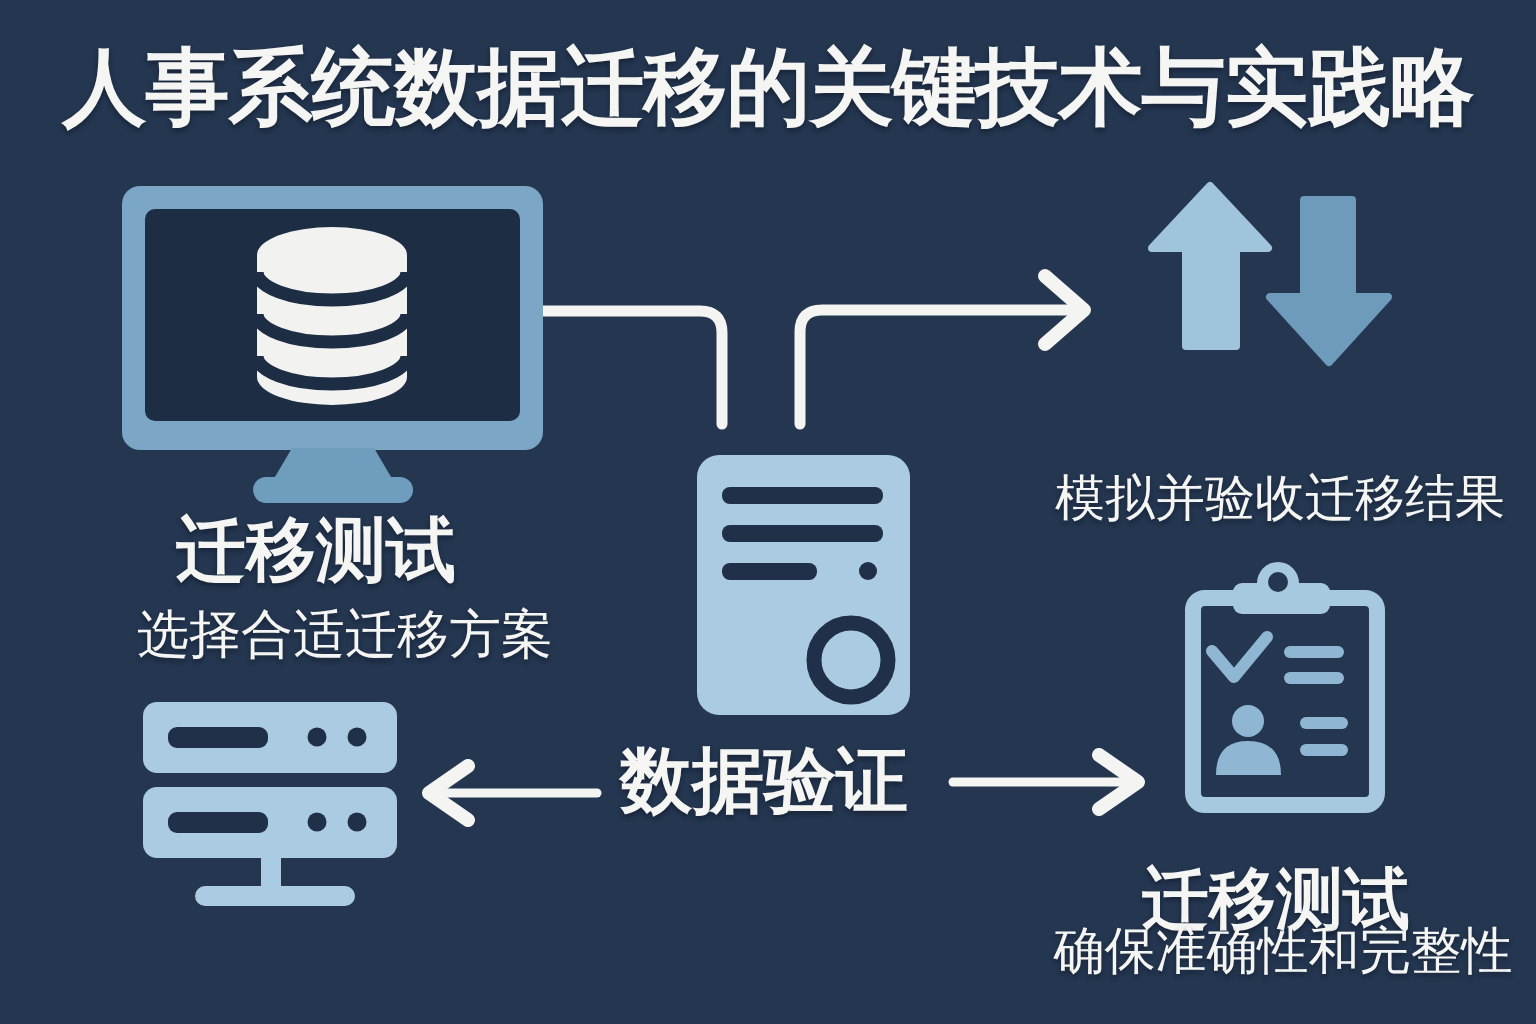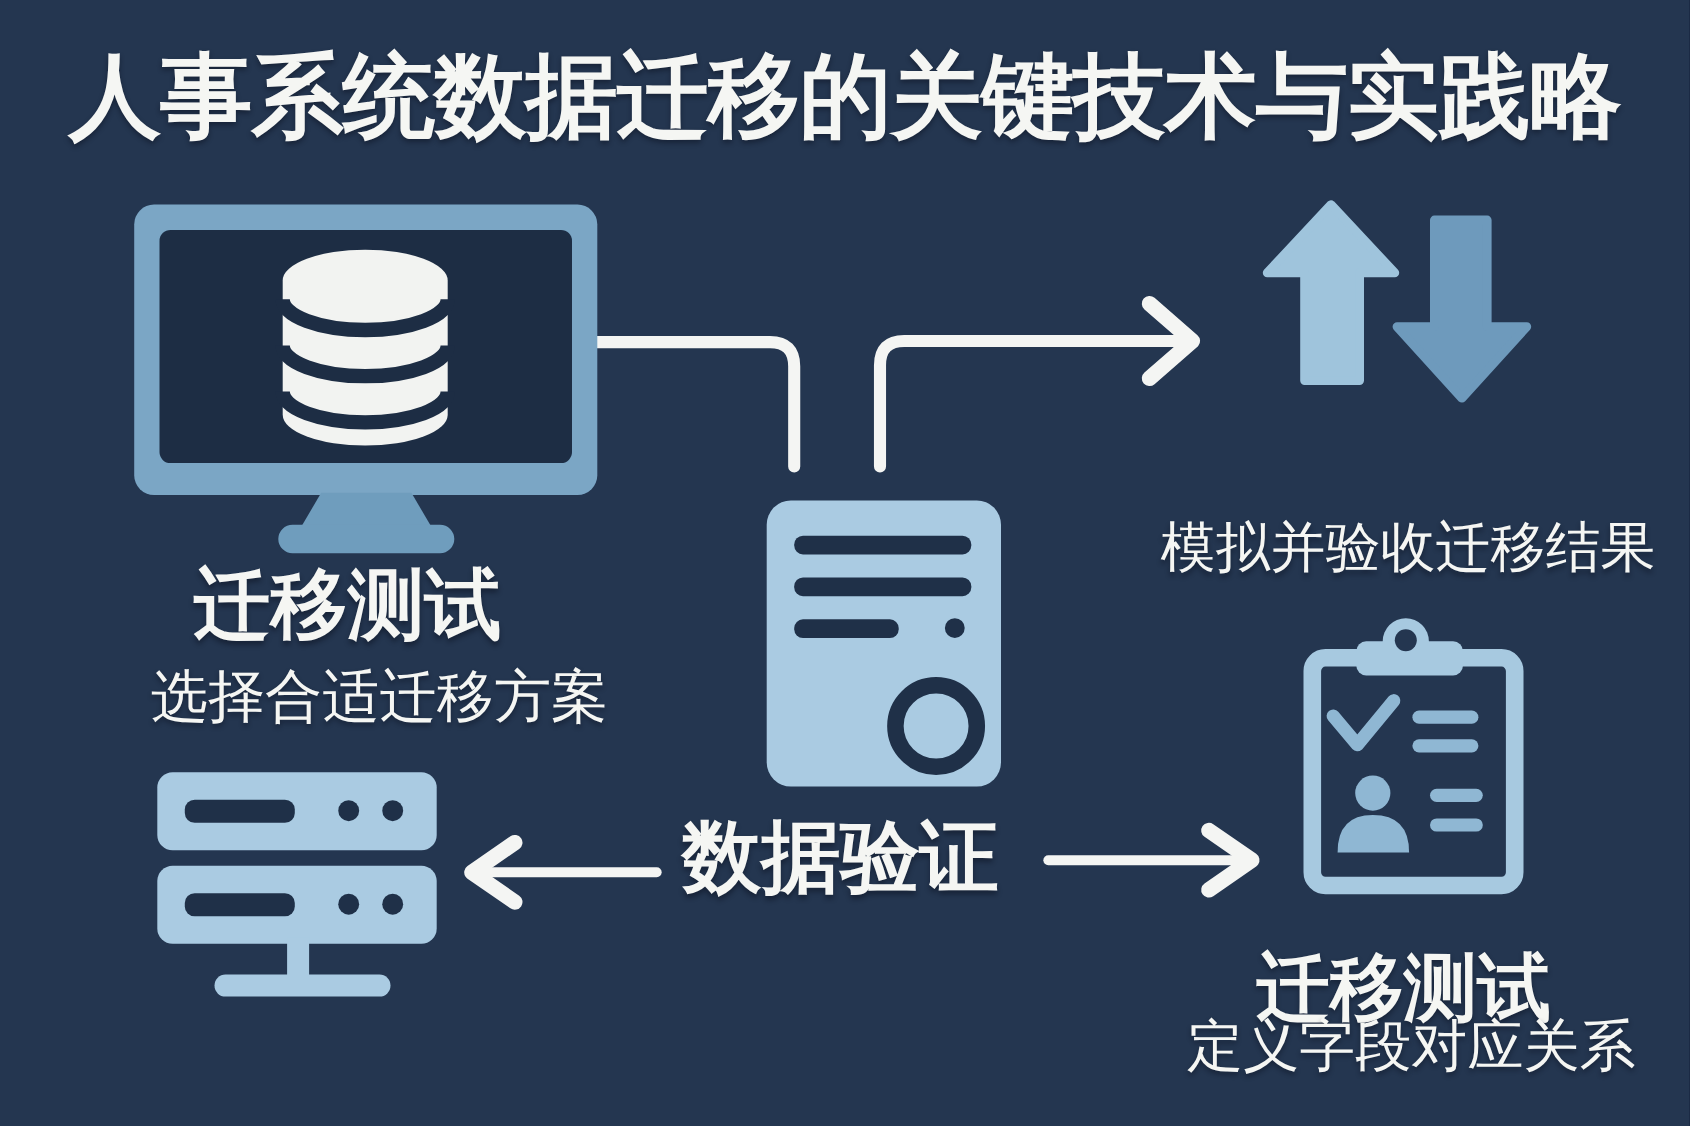--- a/index.html
+++ b/index.html
@@ -119,15 +119,15 @@
   <div class="txt title" style="left:50%;top:45px;text-align:right;">人事系统数据迁移的关键技术与实践略</div>
 
   <div class="txt label" style="left:316px;top:515px;font-size:70px;">迁移测试</div>
   <div class="txt sub" style="left:345px;top:608px;font-size:52px;">选择合适迁移方案</div>
 
   <div class="txt sub" style="left:1280px;top:473px;font-size:50px;">模拟并验收迁移结果</div>
 
   <div class="txt label" style="left:764px;top:744px;font-size:72px;">数据验证</div>
 
   <div class="txt label" style="left:1276px;top:837px;font-size:67px;margin-top:28px;">迁移测试</div>
-  <div class="txt sub" style="left:1283px;top:925px;font-size:51px;">定义字段对应关系</div>
+  <div class="txt sub" style="left:1283px;top:925px;font-size:51px;">确保准确性和完整性</div>
 
 </div>
 
 </body></html>

